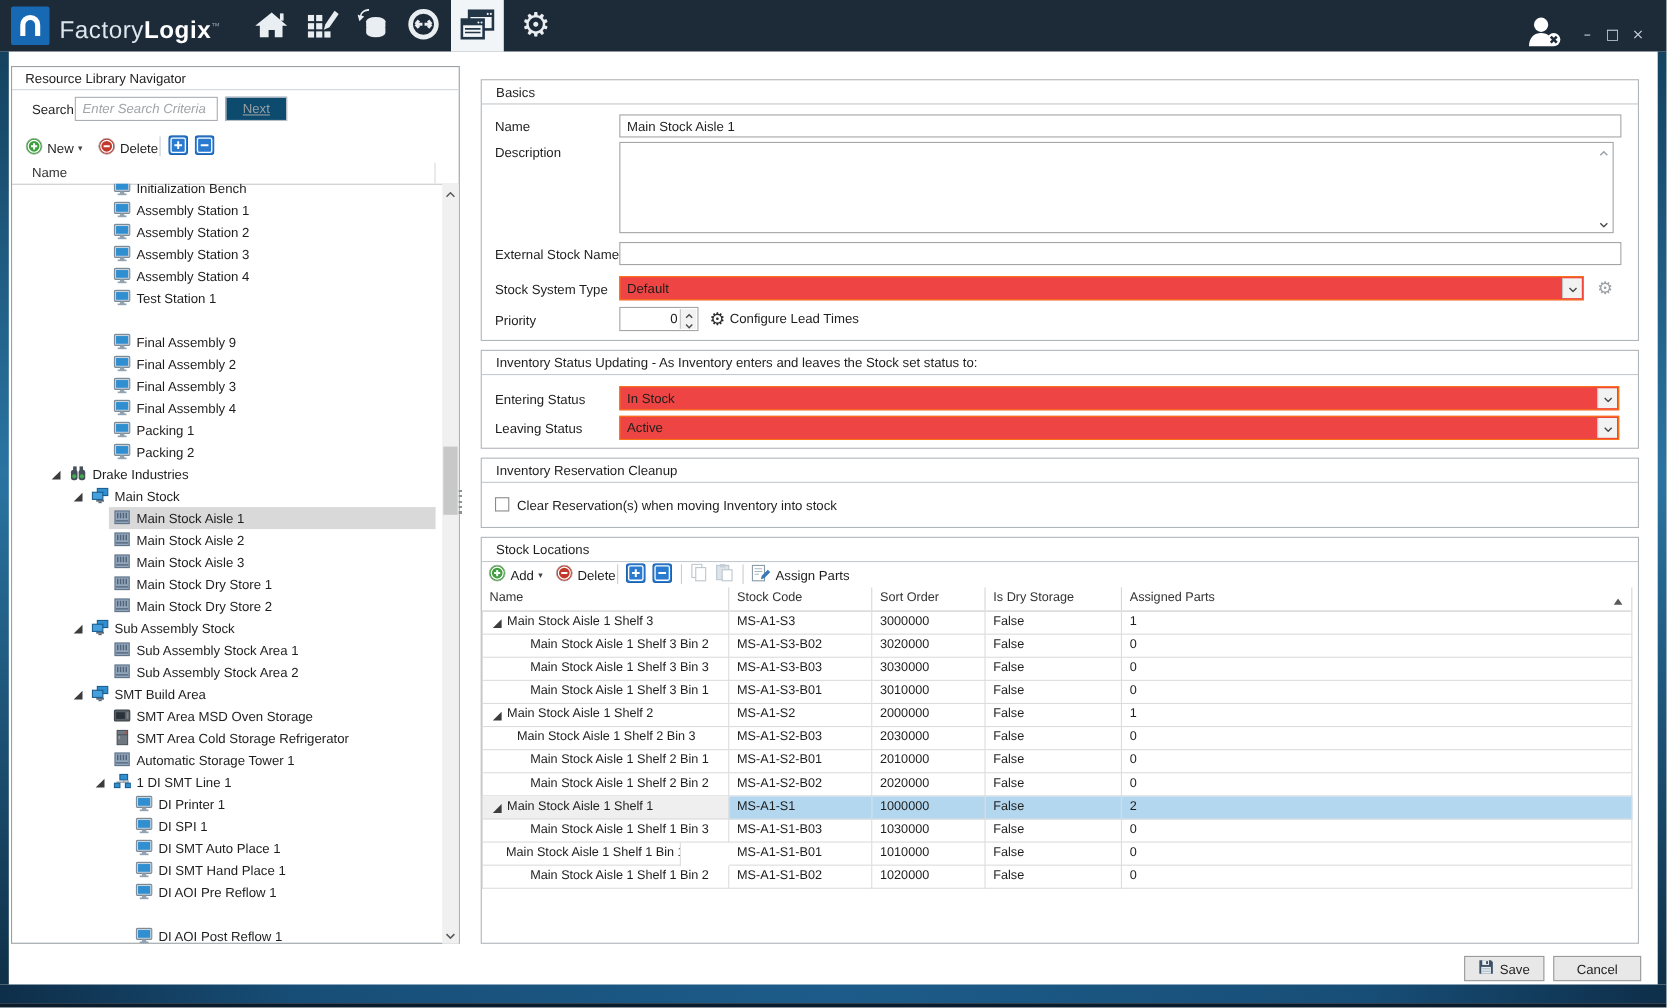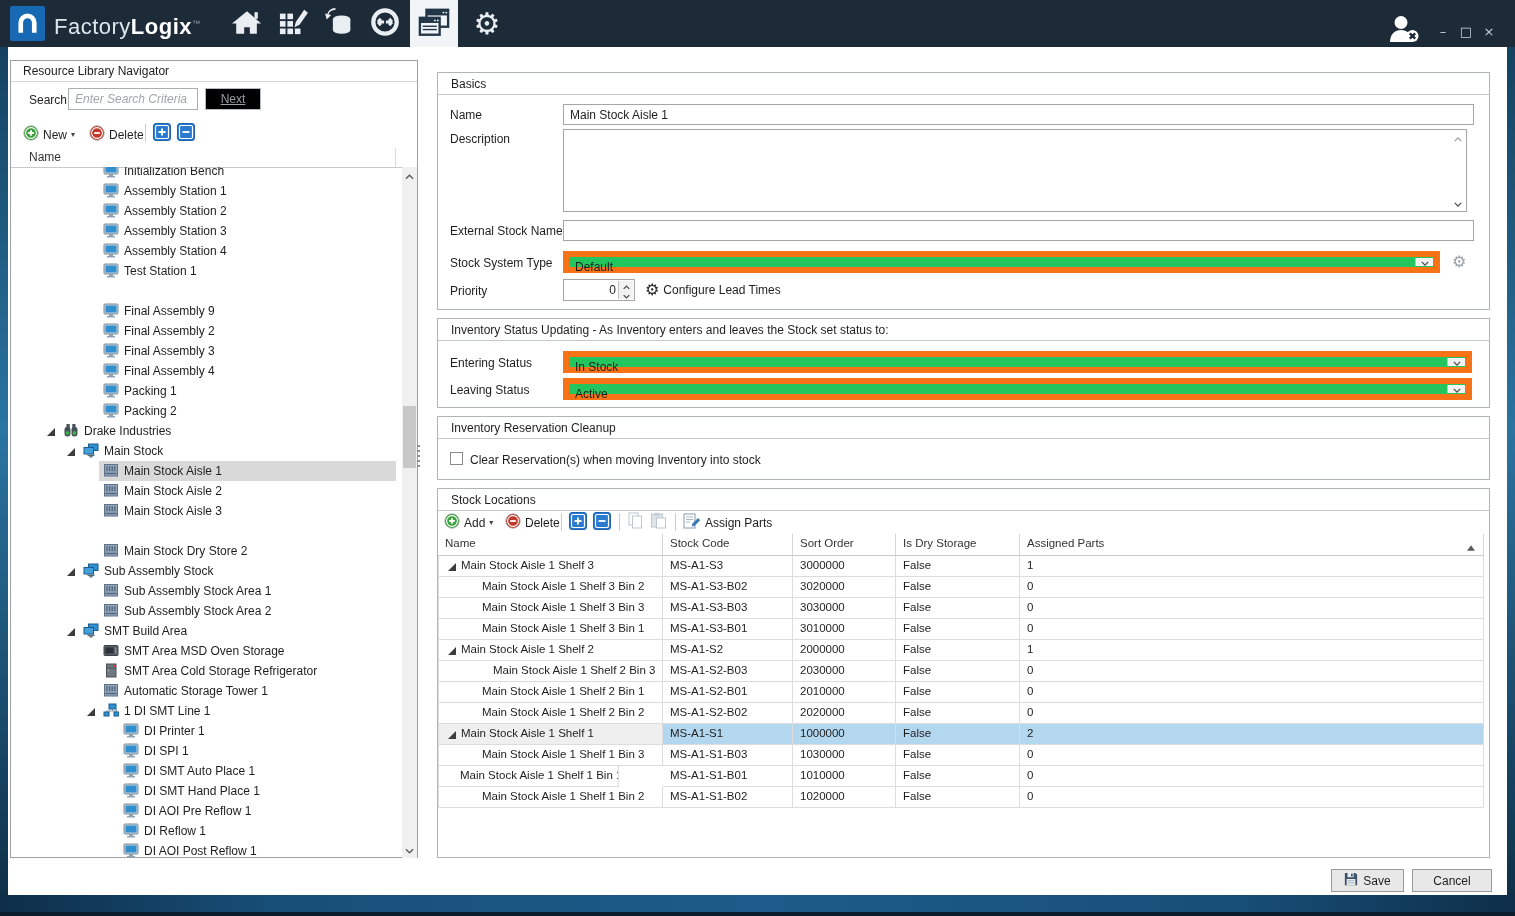--- a/index.html
+++ b/index.html
@@ -28,21 +28,21 @@
   #user-icon{left:1386px;top:14px;width:36px;height:30px;}
   .winbtn{top:24px;width:18px;height:16px;color:#c9d2d8;font-size:13px;text-align:center;line-height:16px;cursor:pointer;font-family:"DejaVu Sans",sans-serif;}
 
   
   #nav-panel{left:10px;top:60px;width:408px;height:798px;border:1px solid #9aa0a4;background:#fff;box-sizing:border-box;}
   #nav-title{left:12px;top:3px;height:16px;}
   #nav-title-sep{left:0;top:20px;width:406px;height:1px;background:#d2d6d9;}
   #search-label{left:18px;top:32px;}
   #search-input{left:57px;top:27px;width:130px;height:22px;border:1px solid #a8aeb3;box-sizing:border-box;display:flex;align-items:center;padding-left:6px;}
   #search-input .ph{font-style:italic;color:#a0a5aa;}
-  #next-btn{left:194px;top:27px;width:56px;height:22px;background:#000000;border:1px solid #b5bcc2;box-sizing:border-box;color:#9a9fa4;text-align:center;line-height:20px;cursor:default;text-decoration:underline;}
+  #next-btn{left:194px;top:27px;width:56px;height:22px;background:#0c4a6e;border:1px solid #b5bcc2;box-sizing:border-box;color:#9a9fa4;text-align:center;line-height:20px;cursor:default;text-decoration:underline;}
   .tool-btn{display:inline-flex;align-items:center;gap:4px;cursor:pointer;}
   .caret{font-size:8px;color:#444;font-family:"DejaVu Sans",sans-serif;}
   .vsep{width:1px;height:18px;background:#c9ced2;}
   #nav-colhead{left:0;top:87px;width:406px;height:19px;border-bottom:1px solid #c6cacd;}
   #nav-colhead .lbl{position:absolute;left:18px;top:2px;color:#333;}
   #nav-colhead .cline{position:absolute;left:384px;top:0;width:1px;height:19px;background:#d6dade;}
   #tree-viewport{left:0;top:106px;width:390px;height:691px;overflow:hidden;}
   .tree-row{position:absolute;left:0;width:390px;height:20px;}
   .tree-row .selbg{position:absolute;top:0;height:20px;background:#d9d9d9;}
   .tree-row .ticon{position:absolute;top:2px;width:16px;height:15px;}
@@ -55,21 +55,21 @@
 
   
   #splitter{left:417px;top:445px;width:3px;height:24px;background:repeating-linear-gradient(180deg,#8b9298 0 2px,transparent 2px 5px);cursor:col-resize;}
 
   
   .gbox{border:1px solid #b0b5b9;background:#fff;box-sizing:border-box;}
   .gbox .gtitle{position:absolute;left:13px;top:4px;}
   .gbox .gline{position:absolute;left:0;right:0;top:21px;height:1px;background:#c4c9cd;}
   .flabel{color:#1e1e1e;}
   .tinput{border:1px solid #a5a5a5;background:#fff;box-sizing:border-box;display:flex;align-items:center;padding-left:6px;}
-  .combo{border:6px solid #f97316;background:#22c55e;box-sizing:border-box;}
+  .combo{border:1px solid #f97316;background:#ef4444;box-sizing:border-box;}
   .combo .cval{position:absolute;left:6px;top:3px;}
   .combo .cbtn{position:absolute;right:1px;top:1px;bottom:1px;width:17px;background:#f2f2f2;border-left:1px solid #c3c3c3;display:flex;align-items:center;justify-content:center;cursor:pointer;}
   .spin{border:1px solid #a5a5a5;background:#fff;box-sizing:border-box;}
   .spin .sval{position:absolute;right:18px;top:3px;}
   .spin .sbtns{position:absolute;right:1px;top:1px;bottom:1px;width:14px;border-left:1px solid #c3c3c3;background:#f2f2f2;}
   .spin .sbtns div{height:50%;display:flex;align-items:center;justify-content:center;cursor:pointer;}
   .descbox{border:1px solid #a5a5a5;background:#fff;box-sizing:border-box;}
   .descbox .dsb{position:absolute;right:1px;top:1px;bottom:1px;width:14px;}
   .descbox .dsb .up,.descbox .dsb .dn{position:absolute;left:0;width:14px;height:14px;display:flex;align-items:center;justify-content:center;}
   .gear-sm{font-family:"DejaVu Sans",sans-serif;font-size:16px;line-height:16px;}
@@ -377,111 +377,124 @@
               <g stroke="#4e6378" stroke-width="1.3">
                 <line x1="4" y1="3.2" x2="4" y2="8.2"></line>
                 <line x1="6.6" y1="3.2" x2="6.6" y2="8.2"></line>
                 <line x1="9.2" y1="3.2" x2="9.2" y2="8.2"></line>
                 <line x1="11.8" y1="3.2" x2="11.8" y2="8.2"></line>
                 <line x1="2.5" y1="10.5" x2="13.5" y2="10.5"></line>
               </g>
             </svg></span>
           <span class="tlabel" style="left: 113px;">Main Stock Aisle 3</span>
         </div>
-        <div class="tree-row" style="top: 374px;">
+        <div class="tree-row" style="top: 354px;">
           <span class="ticon" style="left: 92px;"><svg width="16" height="15" viewBox="0 0 16 15">
               <rect x="1.5" y="1.5" width="13" height="11.5" fill="#92a5bb" stroke="#5d7188"></rect>
               <g stroke="#4e6378" stroke-width="1.3">
                 <line x1="4" y1="3.2" x2="4" y2="8.2"></line>
                 <line x1="6.6" y1="3.2" x2="6.6" y2="8.2"></line>
                 <line x1="9.2" y1="3.2" x2="9.2" y2="8.2"></line>
                 <line x1="11.8" y1="3.2" x2="11.8" y2="8.2"></line>
                 <line x1="2.5" y1="10.5" x2="13.5" y2="10.5"></line>
               </g>
             </svg></span>
-          <span class="tlabel" style="left: 113px;">Main Stock Dry Store 2</span>
-        </div>
-        <div class="tree-row" style="top: 394px;">
-          <span class="texp" style="left: 55px;"><svg width="10" height="10" viewBox="0 0 10 10">
-              <polygon points="9,1 9,9 1,9" fill="#3c3c3c"></polygon>
-            </svg></span>
-          <span class="ticon" style="left: 72px;"><svg width="16" height="15" viewBox="0 0 16 15">
-              <rect x="5.5" y="1" width="9.5" height="6.5" fill="#2f8fd0" stroke="#1b5c8e"></rect>
-              <rect x="1" y="4.5" width="9.5" height="6.5" fill="#45a1dd" stroke="#1b5c8e"></rect>
-              <rect x="4.5" y="11.5" width="7" height="1.6" fill="#5a6a78"></rect>
-              <rect x="6.5" y="13.1" width="3" height="1.4" fill="#5a6a78"></rect>
-            </svg></span>
-          <span class="tlabel" style="left: 93px;">Sub Assembly Stock</span>
-        </div>
-        <div class="tree-row" style="top: 414px;">
+          <span class="tlabel" style="left: 113px;">Main Stock Dry Store 1</span>
+        </div>
+        <div class="tree-row" style="top: 374px;">
           <span class="ticon" style="left: 92px;"><svg width="16" height="15" viewBox="0 0 16 15">
               <rect x="1.5" y="1.5" width="13" height="11.5" fill="#92a5bb" stroke="#5d7188"></rect>
               <g stroke="#4e6378" stroke-width="1.3">
                 <line x1="4" y1="3.2" x2="4" y2="8.2"></line>
                 <line x1="6.6" y1="3.2" x2="6.6" y2="8.2"></line>
                 <line x1="9.2" y1="3.2" x2="9.2" y2="8.2"></line>
                 <line x1="11.8" y1="3.2" x2="11.8" y2="8.2"></line>
                 <line x1="2.5" y1="10.5" x2="13.5" y2="10.5"></line>
               </g>
             </svg></span>
-          <span class="tlabel" style="left: 113px;">Sub Assembly Stock Area 1</span>
-        </div>
-        <div class="tree-row" style="top: 434px;">
+          <span class="tlabel" style="left: 113px;">Main Stock Dry Store 2</span>
+        </div>
+        <div class="tree-row" style="top: 394px;">
+          <span class="texp" style="left: 55px;"><svg width="10" height="10" viewBox="0 0 10 10">
+              <polygon points="9,1 9,9 1,9" fill="#3c3c3c"></polygon>
+            </svg></span>
+          <span class="ticon" style="left: 72px;"><svg width="16" height="15" viewBox="0 0 16 15">
+              <rect x="5.5" y="1" width="9.5" height="6.5" fill="#2f8fd0" stroke="#1b5c8e"></rect>
+              <rect x="1" y="4.5" width="9.5" height="6.5" fill="#45a1dd" stroke="#1b5c8e"></rect>
+              <rect x="4.5" y="11.5" width="7" height="1.6" fill="#5a6a78"></rect>
+              <rect x="6.5" y="13.1" width="3" height="1.4" fill="#5a6a78"></rect>
+            </svg></span>
+          <span class="tlabel" style="left: 93px;">Sub Assembly Stock</span>
+        </div>
+        <div class="tree-row" style="top: 414px;">
           <span class="ticon" style="left: 92px;"><svg width="16" height="15" viewBox="0 0 16 15">
               <rect x="1.5" y="1.5" width="13" height="11.5" fill="#92a5bb" stroke="#5d7188"></rect>
               <g stroke="#4e6378" stroke-width="1.3">
                 <line x1="4" y1="3.2" x2="4" y2="8.2"></line>
                 <line x1="6.6" y1="3.2" x2="6.6" y2="8.2"></line>
                 <line x1="9.2" y1="3.2" x2="9.2" y2="8.2"></line>
                 <line x1="11.8" y1="3.2" x2="11.8" y2="8.2"></line>
                 <line x1="2.5" y1="10.5" x2="13.5" y2="10.5"></line>
               </g>
             </svg></span>
-          <span class="tlabel" style="left: 113px;">Sub Assembly Stock Area 2</span>
-        </div>
-        <div class="tree-row" style="top: 454px;">
-          <span class="texp" style="left: 55px;"><svg width="10" height="10" viewBox="0 0 10 10">
-              <polygon points="9,1 9,9 1,9" fill="#3c3c3c"></polygon>
-            </svg></span>
-          <span class="ticon" style="left: 72px;"><svg width="16" height="15" viewBox="0 0 16 15">
-              <rect x="5.5" y="1" width="9.5" height="6.5" fill="#2f8fd0" stroke="#1b5c8e"></rect>
-              <rect x="1" y="4.5" width="9.5" height="6.5" fill="#45a1dd" stroke="#1b5c8e"></rect>
-              <rect x="4.5" y="11.5" width="7" height="1.6" fill="#5a6a78"></rect>
-              <rect x="6.5" y="13.1" width="3" height="1.4" fill="#5a6a78"></rect>
-            </svg></span>
-          <span class="tlabel" style="left: 93px;">SMT Build Area</span>
-        </div>
-        <div class="tree-row" style="top: 474px;">
-          <span class="ticon" style="left: 92px;"><svg width="16" height="15" viewBox="0 0 16 15">
-              <rect x="1" y="2.5" width="14" height="10" rx="1" fill="#565e66" stroke="#3a4148"></rect>
-              <rect x="2.5" y="4.5" width="8" height="6" fill="#2b3138"></rect>
-              <rect x="12" y="4.5" width="1.8" height="6" fill="#7b838b"></rect>
-            </svg></span>
-          <span class="tlabel" style="left: 113px;">SMT Area MSD Oven Storage</span>
-        </div>
-        <div class="tree-row" style="top: 494px;">
-          <span class="ticon" style="left: 92px;"><svg width="16" height="15" viewBox="0 0 16 15">
-              <rect x="3.5" y="1" width="9.5" height="13" fill="#6f7880" stroke="#4a525a"></rect>
-              <line x1="3.5" y1="5" x2="13" y2="5" stroke="#4a525a"></line>
-              <rect x="10.8" y="2" width="1.4" height="2" fill="#cf4436"></rect>
-              <rect x="4.8" y="6" width="1.2" height="3" fill="#9aa3ab"></rect>
-            </svg></span>
-          <span class="tlabel" style="left: 113px;">SMT Area Cold Storage Refrigerator</span>
-        </div>
-        <div class="tree-row" style="top: 514px;">
+          <span class="tlabel" style="left: 113px;">Sub Assembly Stock Area 1</span>
+        </div>
+        <div class="tree-row" style="top: 434px;">
           <span class="ticon" style="left: 92px;"><svg width="16" height="15" viewBox="0 0 16 15">
               <rect x="1.5" y="1.5" width="13" height="11.5" fill="#92a5bb" stroke="#5d7188"></rect>
               <g stroke="#4e6378" stroke-width="1.3">
                 <line x1="4" y1="3.2" x2="4" y2="8.2"></line>
                 <line x1="6.6" y1="3.2" x2="6.6" y2="8.2"></line>
                 <line x1="9.2" y1="3.2" x2="9.2" y2="8.2"></line>
                 <line x1="11.8" y1="3.2" x2="11.8" y2="8.2"></line>
                 <line x1="2.5" y1="10.5" x2="13.5" y2="10.5"></line>
               </g>
             </svg></span>
+          <span class="tlabel" style="left: 113px;">Sub Assembly Stock Area 2</span>
+        </div>
+        <div class="tree-row" style="top: 454px;">
+          <span class="texp" style="left: 55px;"><svg width="10" height="10" viewBox="0 0 10 10">
+              <polygon points="9,1 9,9 1,9" fill="#3c3c3c"></polygon>
+            </svg></span>
+          <span class="ticon" style="left: 72px;"><svg width="16" height="15" viewBox="0 0 16 15">
+              <rect x="5.5" y="1" width="9.5" height="6.5" fill="#2f8fd0" stroke="#1b5c8e"></rect>
+              <rect x="1" y="4.5" width="9.5" height="6.5" fill="#45a1dd" stroke="#1b5c8e"></rect>
+              <rect x="4.5" y="11.5" width="7" height="1.6" fill="#5a6a78"></rect>
+              <rect x="6.5" y="13.1" width="3" height="1.4" fill="#5a6a78"></rect>
+            </svg></span>
+          <span class="tlabel" style="left: 93px;">SMT Build Area</span>
+        </div>
+        <div class="tree-row" style="top: 474px;">
+          <span class="ticon" style="left: 92px;"><svg width="16" height="15" viewBox="0 0 16 15">
+              <rect x="1" y="2.5" width="14" height="10" rx="1" fill="#565e66" stroke="#3a4148"></rect>
+              <rect x="2.5" y="4.5" width="8" height="6" fill="#2b3138"></rect>
+              <rect x="12" y="4.5" width="1.8" height="6" fill="#7b838b"></rect>
+            </svg></span>
+          <span class="tlabel" style="left: 113px;">SMT Area MSD Oven Storage</span>
+        </div>
+        <div class="tree-row" style="top: 494px;">
+          <span class="ticon" style="left: 92px;"><svg width="16" height="15" viewBox="0 0 16 15">
+              <rect x="3.5" y="1" width="9.5" height="13" fill="#6f7880" stroke="#4a525a"></rect>
+              <line x1="3.5" y1="5" x2="13" y2="5" stroke="#4a525a"></line>
+              <rect x="10.8" y="2" width="1.4" height="2" fill="#cf4436"></rect>
+              <rect x="4.8" y="6" width="1.2" height="3" fill="#9aa3ab"></rect>
+            </svg></span>
+          <span class="tlabel" style="left: 113px;">SMT Area Cold Storage Refrigerator</span>
+        </div>
+        <div class="tree-row" style="top: 514px;">
+          <span class="ticon" style="left: 92px;"><svg width="16" height="15" viewBox="0 0 16 15">
+              <rect x="1.5" y="1.5" width="13" height="11.5" fill="#92a5bb" stroke="#5d7188"></rect>
+              <g stroke="#4e6378" stroke-width="1.3">
+                <line x1="4" y1="3.2" x2="4" y2="8.2"></line>
+                <line x1="6.6" y1="3.2" x2="6.6" y2="8.2"></line>
+                <line x1="9.2" y1="3.2" x2="9.2" y2="8.2"></line>
+                <line x1="11.8" y1="3.2" x2="11.8" y2="8.2"></line>
+                <line x1="2.5" y1="10.5" x2="13.5" y2="10.5"></line>
+              </g>
+            </svg></span>
           <span class="tlabel" style="left: 113px;">Automatic Storage Tower 1</span>
         </div>
         <div class="tree-row" style="top: 534px;">
           <span class="texp" style="left: 75px;"><svg width="10" height="10" viewBox="0 0 10 10">
               <polygon points="9,1 9,9 1,9" fill="#3c3c3c"></polygon>
             </svg></span>
           <span class="ticon" style="left: 92px;"><svg width="16" height="15" viewBox="0 0 16 15">
               <path d="M9.5 6.5 v1.5 M3.5 9 V8 h10 V6.5 M3.5 8 v1 M13.5 8 v1" stroke="#8a97a4" fill="none"></path>
               <rect x="6" y="1" width="7" height="5" fill="#2f8fd0" stroke="#1b5c8e"></rect>
               <rect x="1" y="9" width="5" height="4" fill="#2f8fd0" stroke="#1b5c8e"></rect>
@@ -521,28 +534,20 @@
             </svg></span>
           <span class="tlabel" style="left: 133px;">DI SMT Hand Place 1</span>
         </div>
         <div class="tree-row" style="top: 634px;">
           <span class="ticon" style="left: 112px;"><svg width="16" height="15" viewBox="0 0 16 15">
               <rect x="1" y="1" width="14" height="10" rx="1" fill="#c6d2dd" stroke="#7b8a97"></rect>
               <rect x="2.5" y="2.5" width="11" height="7" fill="#2f8fd0"></rect>
               <path d="M6 11 h4 v2 h2 v1.5 H4 V13 h2z" fill="#93a2b0"></path>
             </svg></span>
           <span class="tlabel" style="left: 133px;">DI AOI Pre Reflow 1</span>
-        </div>
-        <div class="tree-row" style="top: 654px;">
-          <span class="ticon" style="left: 112px;"><svg width="16" height="15" viewBox="0 0 16 15">
-              <rect x="1" y="1" width="14" height="10" rx="1" fill="#c6d2dd" stroke="#7b8a97"></rect>
-              <rect x="2.5" y="2.5" width="11" height="7" fill="#2f8fd0"></rect>
-              <path d="M6 11 h4 v2 h2 v1.5 H4 V13 h2z" fill="#93a2b0"></path>
-            </svg></span>
-          <span class="tlabel" style="left: 133px;">DI Reflow 1</span>
         </div>
         <div class="tree-row" style="top: 674px;">
           <span class="ticon" style="left: 112px;"><svg width="16" height="15" viewBox="0 0 16 15">
               <rect x="1" y="1" width="14" height="10" rx="1" fill="#c6d2dd" stroke="#7b8a97"></rect>
               <rect x="2.5" y="2.5" width="11" height="7" fill="#2f8fd0"></rect>
               <path d="M6 11 h4 v2 h2 v1.5 H4 V13 h2z" fill="#93a2b0"></path>
             </svg></span>
           <span class="tlabel" style="left: 133px;">DI AOI Post Reflow 1</span>
         </div>
       </div>
@@ -753,21 +758,21 @@
       <div class="tb-row" style="top: 106px;">
         <div class="tb-cell namec" style="left: 0px; width: 225px; padding-left: 22px;">Main Stock Aisle 1 Shelf 2<span class="rexp"><svg width="10" height="10" viewBox="0 0 10 10">
               <polygon points="9,1 9,9 1,9" fill="#3c3c3c"></polygon>
             </svg></span></div>
         <div class="tb-cell" style="left: 225px; width: 130px; padding-left: 7px;">MS-A1-S2</div>
         <div class="tb-cell" style="left: 355px; width: 103px; padding-left: 7px;">2000000</div>
         <div class="tb-cell" style="left: 458px; width: 124px; padding-left: 7px;">False</div>
         <div class="tb-cell" style="left: 582px; width: 464px; padding-left: 7px;">1</div>
       </div>
       <div class="tb-row" style="top: 127px;">
-        <div class="tb-cell namec" style="left: 0px; width: 225px; padding-left: 54px;">Main Stock Aisle 1 Shelf 2 Bin 3</div>
+        <div class="tb-cell namec" style="left: 0px; width: 225px; padding-left: 31px;">Main Stock Aisle 1 Shelf 2 Bin 3</div>
         <div class="tb-cell" style="left: 225px; width: 130px; padding-left: 7px;">MS-A1-S2-B03</div>
         <div class="tb-cell" style="left: 355px; width: 103px; padding-left: 7px;">2030000</div>
         <div class="tb-cell" style="left: 458px; width: 124px; padding-left: 7px;">False</div>
         <div class="tb-cell" style="left: 582px; width: 464px; padding-left: 7px;">0</div>
       </div>
       <div class="tb-row" style="top: 148px;">
         <div class="tb-cell namec" style="left: 0px; width: 225px; padding-left: 43px;">Main Stock Aisle 1 Shelf 2 Bin 1</div>
         <div class="tb-cell" style="left: 225px; width: 130px; padding-left: 7px;">MS-A1-S2-B01</div>
         <div class="tb-cell" style="left: 355px; width: 103px; padding-left: 7px;">2010000</div>
         <div class="tb-cell" style="left: 458px; width: 124px; padding-left: 7px;">False</div>

